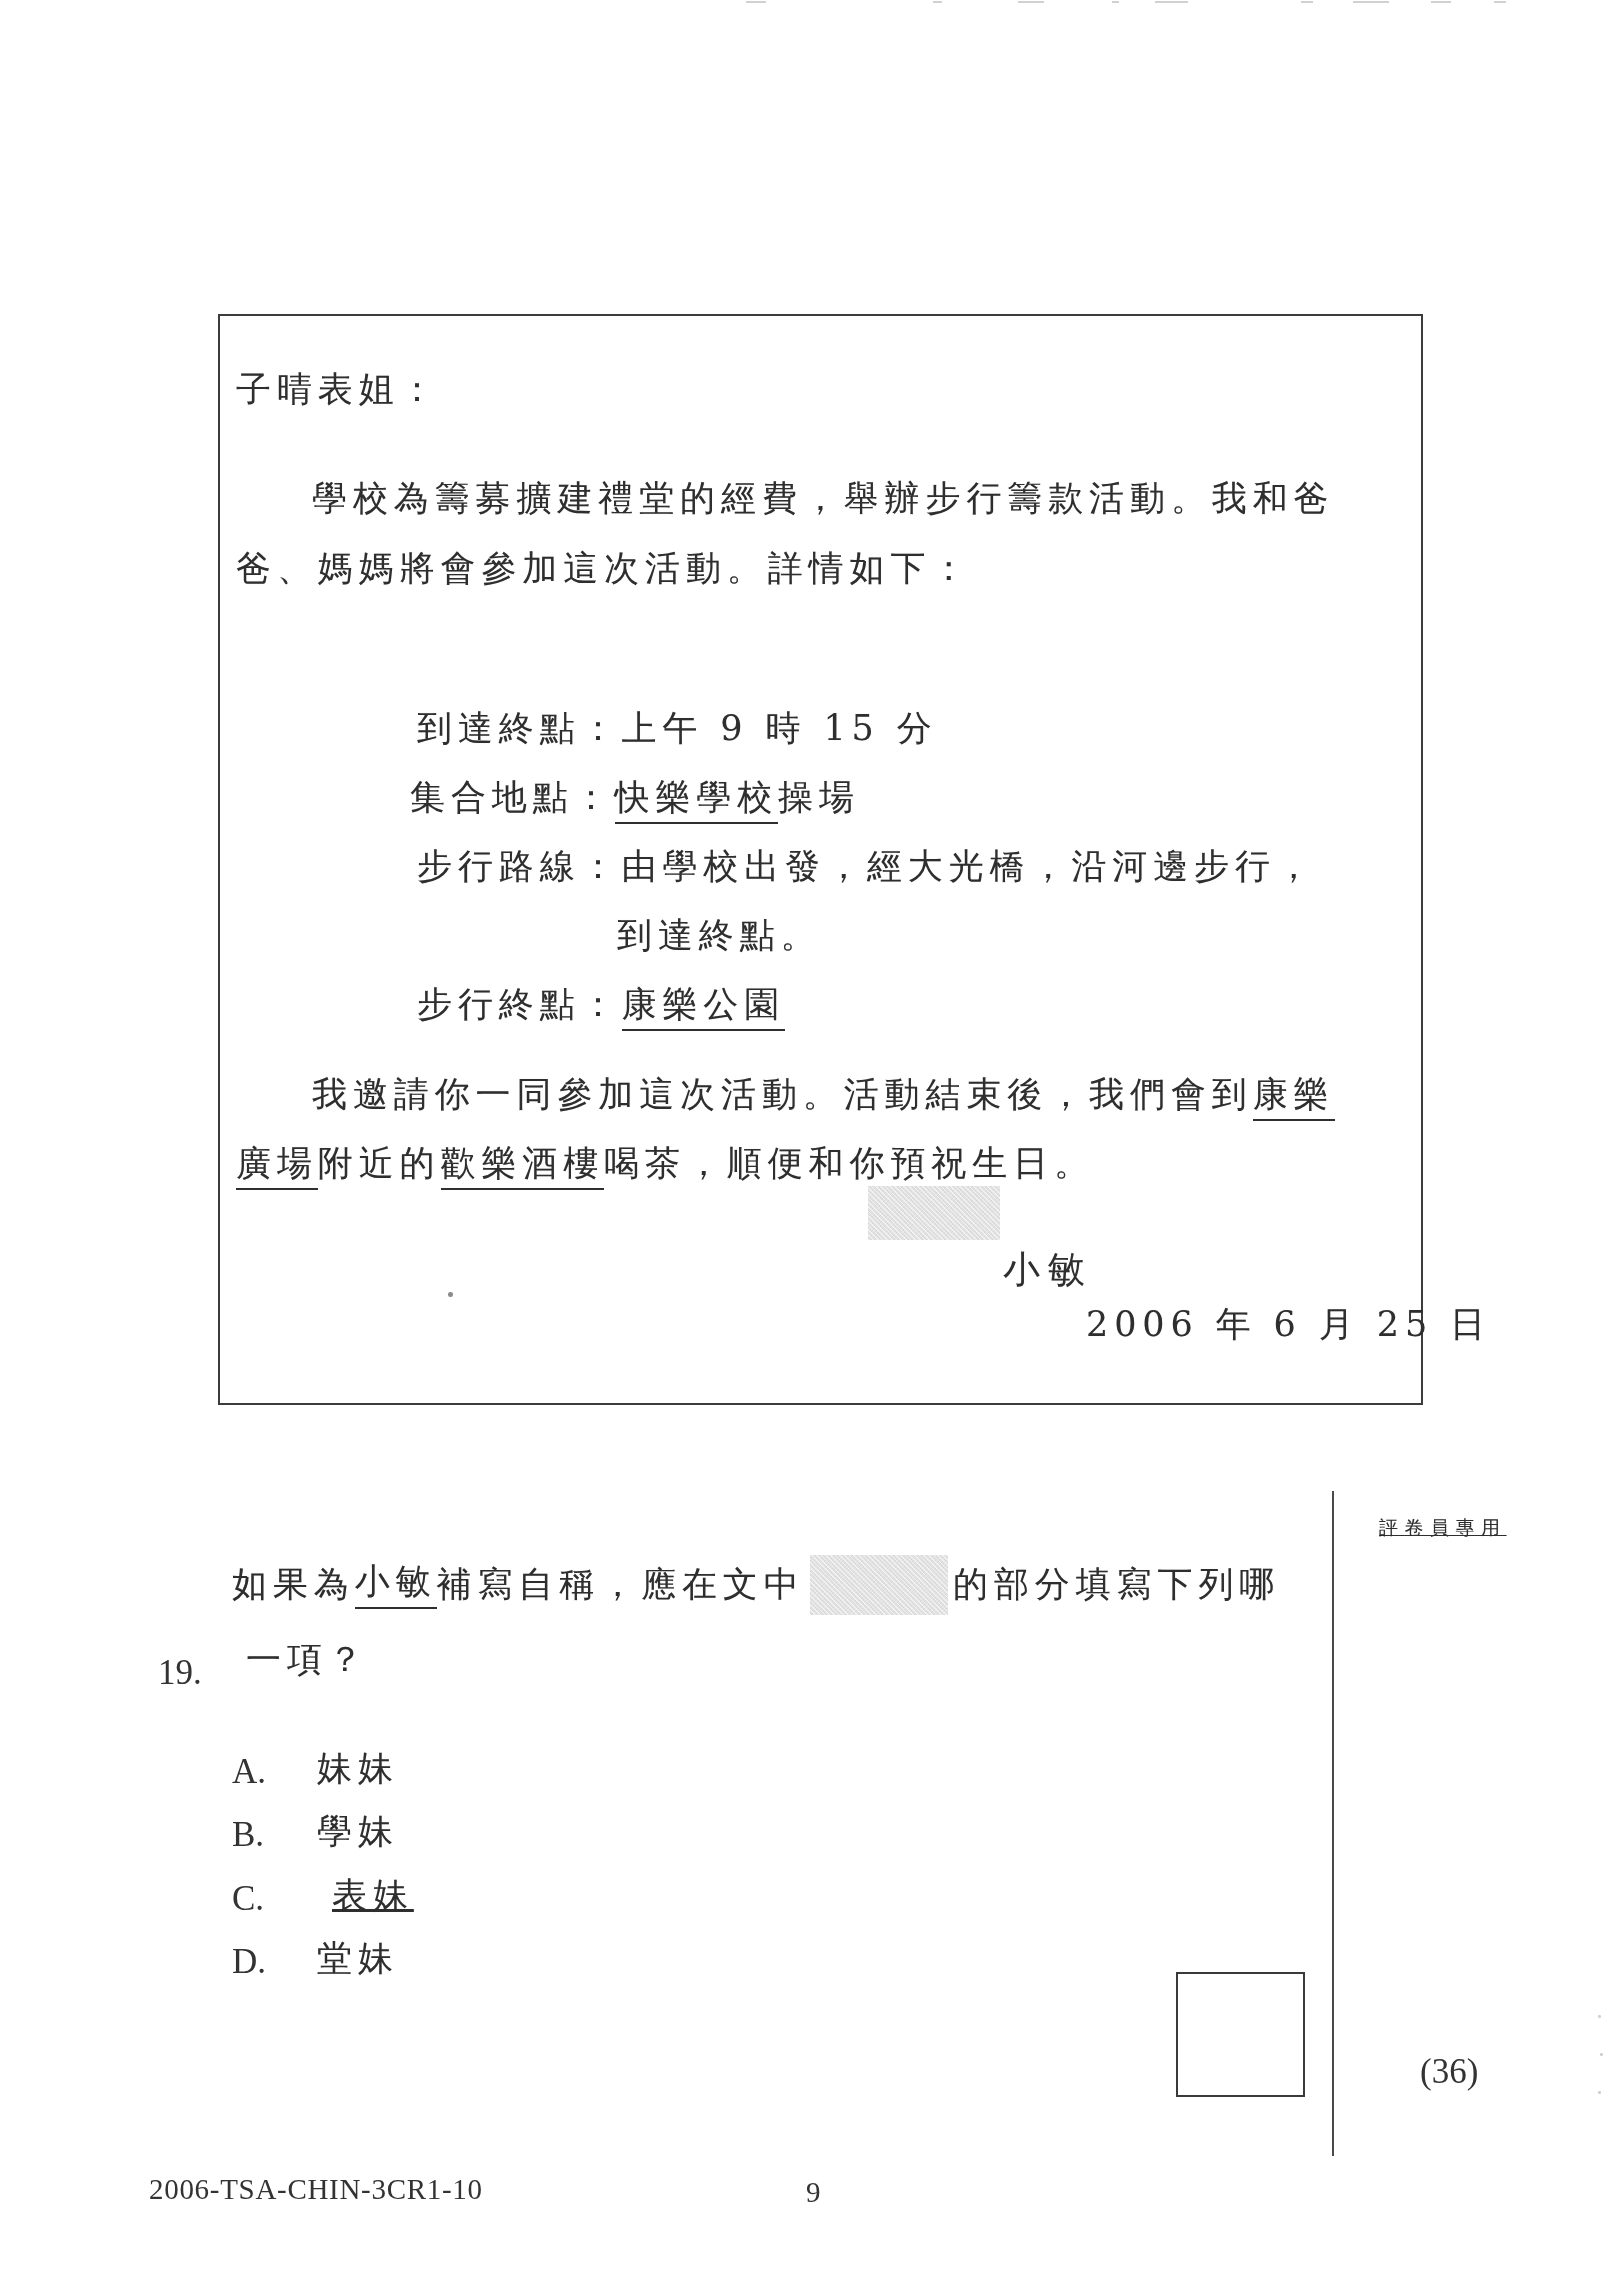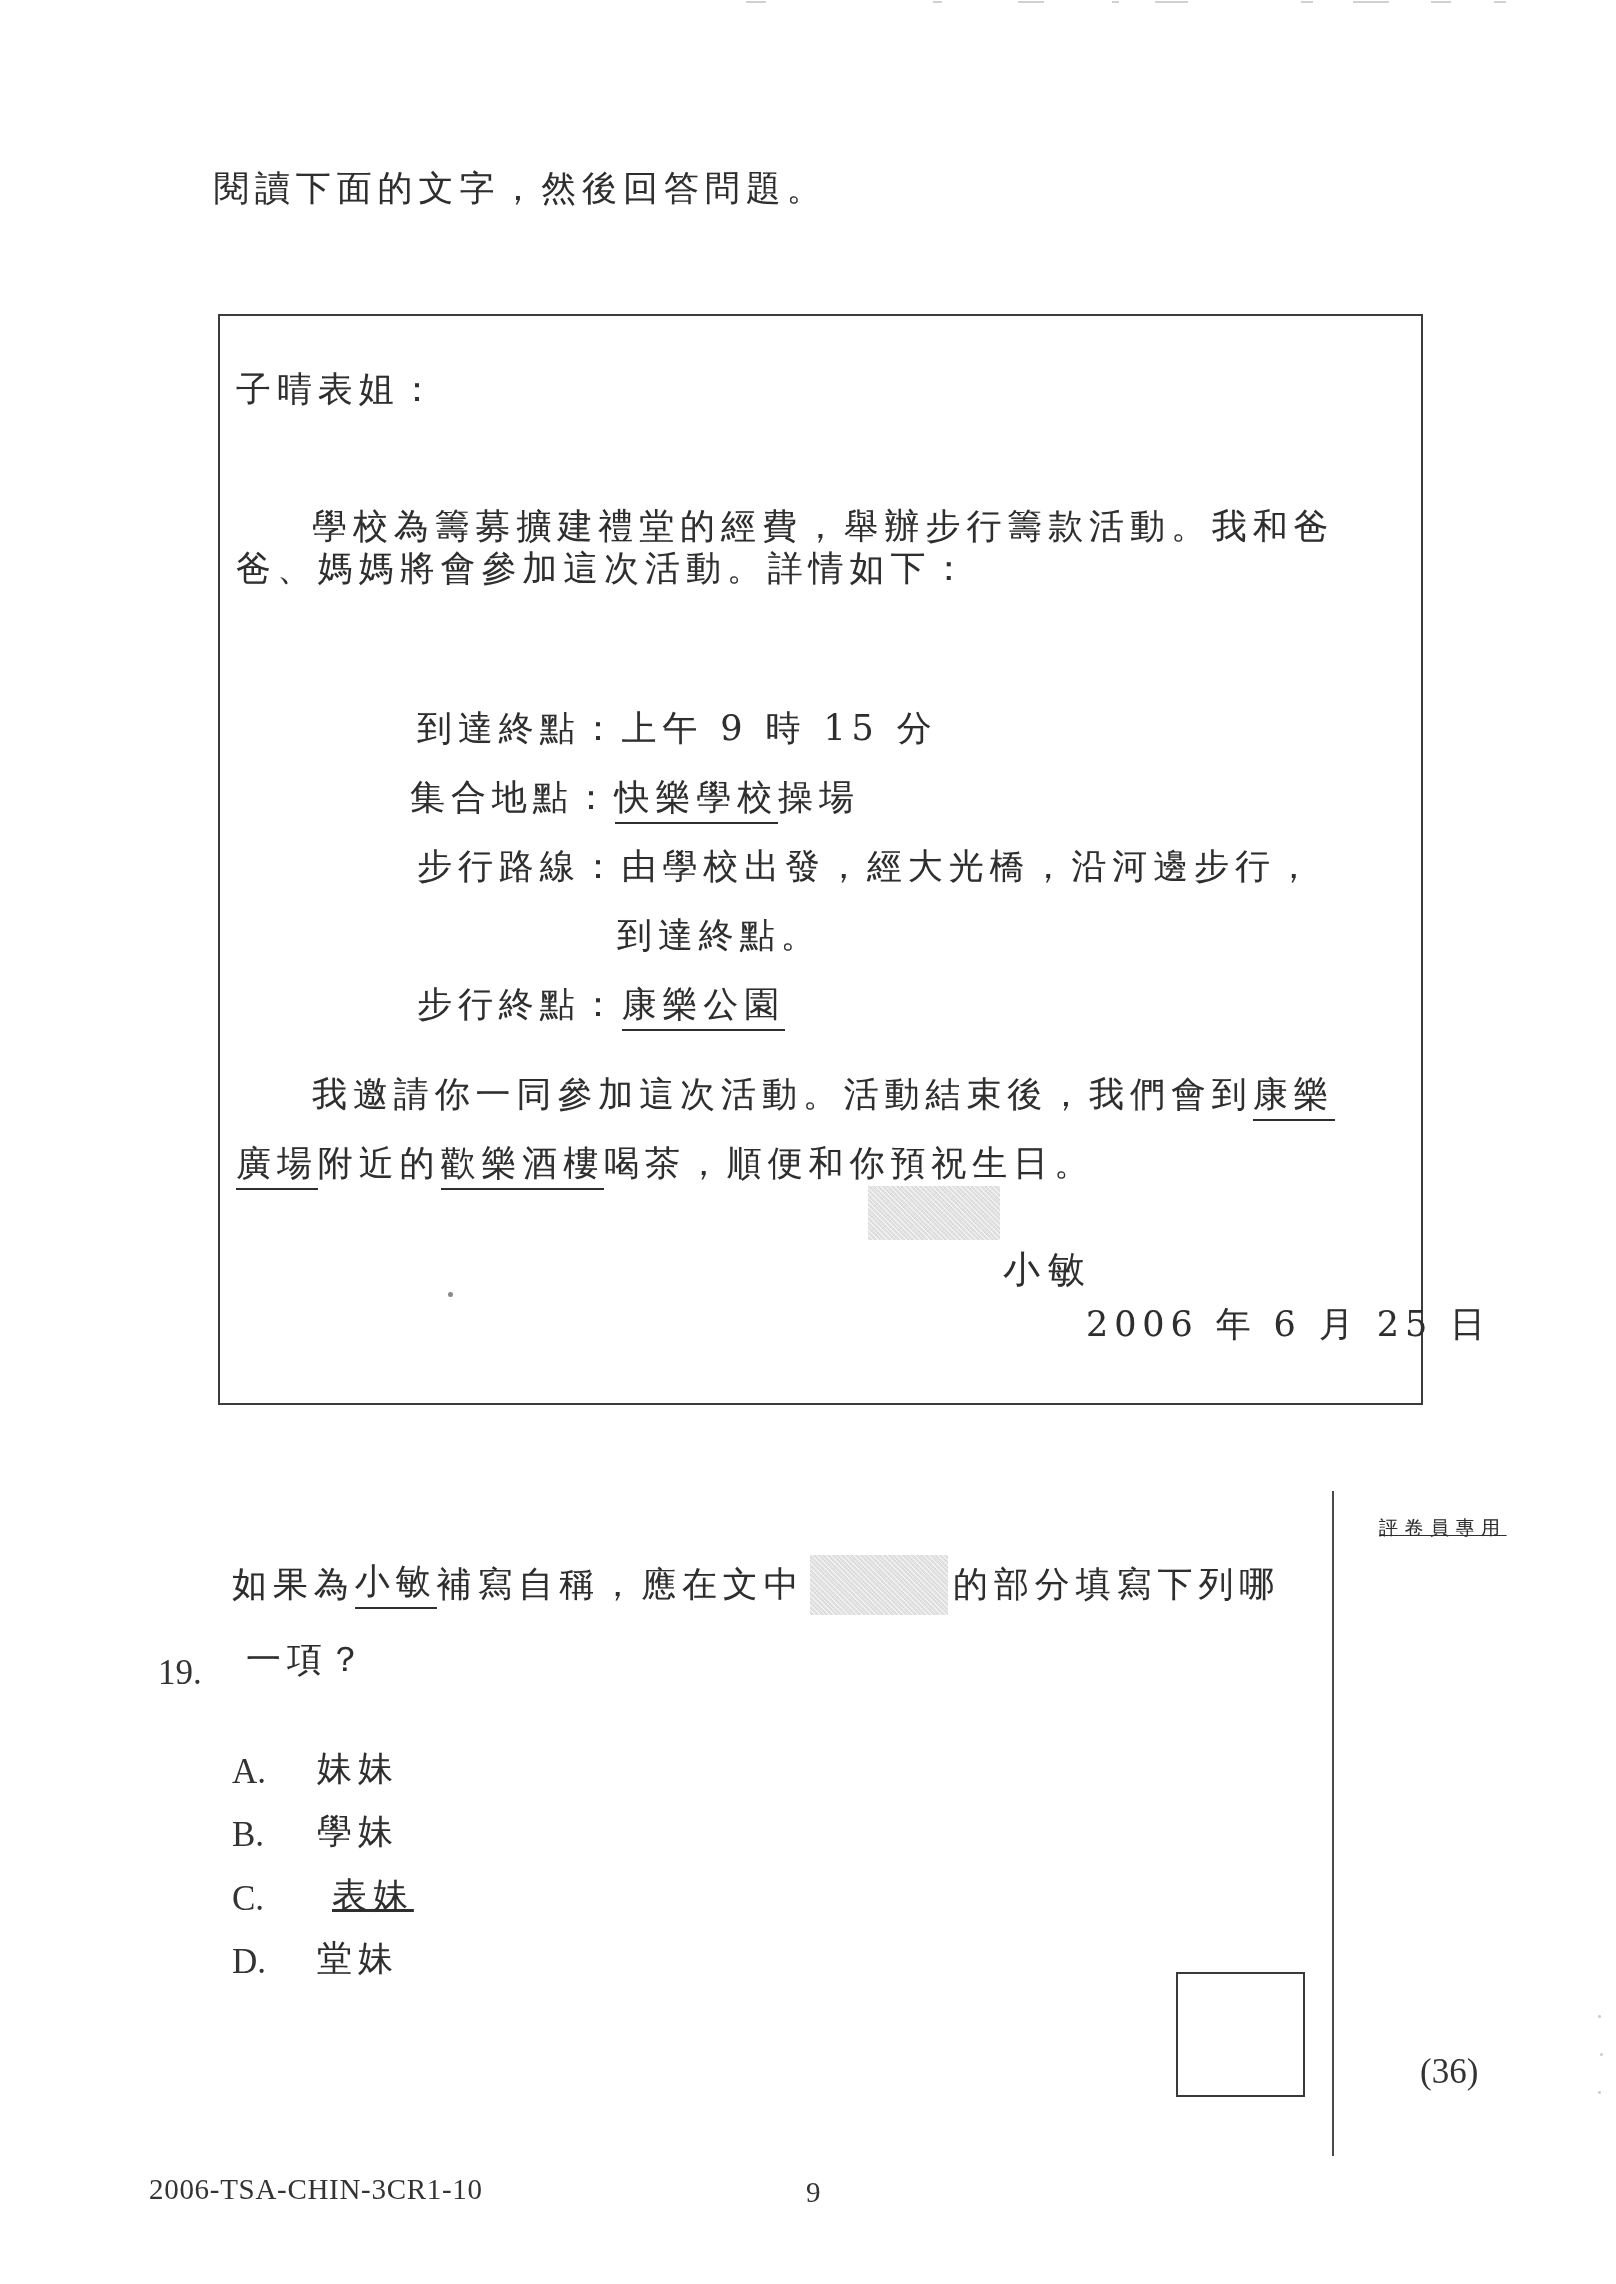--- a/index.html
+++ b/index.html
@@ -39,27 +39,26 @@
     <div class="artifact" style="left:1155px;top:1.3px;width:33px;height:2px;"></div>
     <div class="artifact" style="left:1301px;top:0.7px;width:11.7px;height:2.6px;"></div>
     <div class="artifact" style="left:1353px;top:1.3px;width:36px;height:2px;"></div>
     <div class="artifact" style="left:1431px;top:0.7px;width:19.6px;height:2.6px;"></div>
     <div class="artifact" style="left:1494px;top:1.3px;width:11.7px;height:2px;"></div>
     <div class="speck" style="left:1598px;top:2015px;width:2.6px;height:2.6px;"></div>
     <div class="speck" style="left:1600px;top:2053px;width:2.6px;height:2.6px;"></div>
     <div class="speck" style="left:1598px;top:2091px;width:2.6px;height:2.6px;"></div>
   </div>
 
-  <div class="abs cjk" style="left:214px;top:168px;">閱讀下面的文字，然後回答問題。</div>
 
   <div class="letter-frame"></div>
 
   <div class="abs cjk" style="left:236px;top:369px;">子晴表姐：</div>
 
-  <div class="abs cjk" style="left:312px;top:478px;margin-top:28px;">學校為籌募擴建禮堂的經費，舉辦步行籌款活動。我和爸</div>
+  <div class="abs cjk" style="left:312px;top:478px;">學校為籌募擴建禮堂的經費，舉辦步行籌款活動。我和爸</div>
   <div class="abs cjk" style="left:236px;top:548px;">爸、媽媽將會參加這次活動。詳情如下：</div>
 
   <div class="abs cjk" style="left:417px;top:708px;">
     <span>到達終點：</span><span>上午 9 時 15 分</span>
   </div>
   <div class="abs cjk" style="left:402px;top:777px;margin-left:8px;">
     <span>集合地點：</span><span class="u">快樂學校</span><span>操場</span>
   </div>
   <div class="abs cjk" style="left:417px;top:846px;">
     <span>步行路線：</span><span>由學校出發，經大光橋，沿河邊步行，</span>

